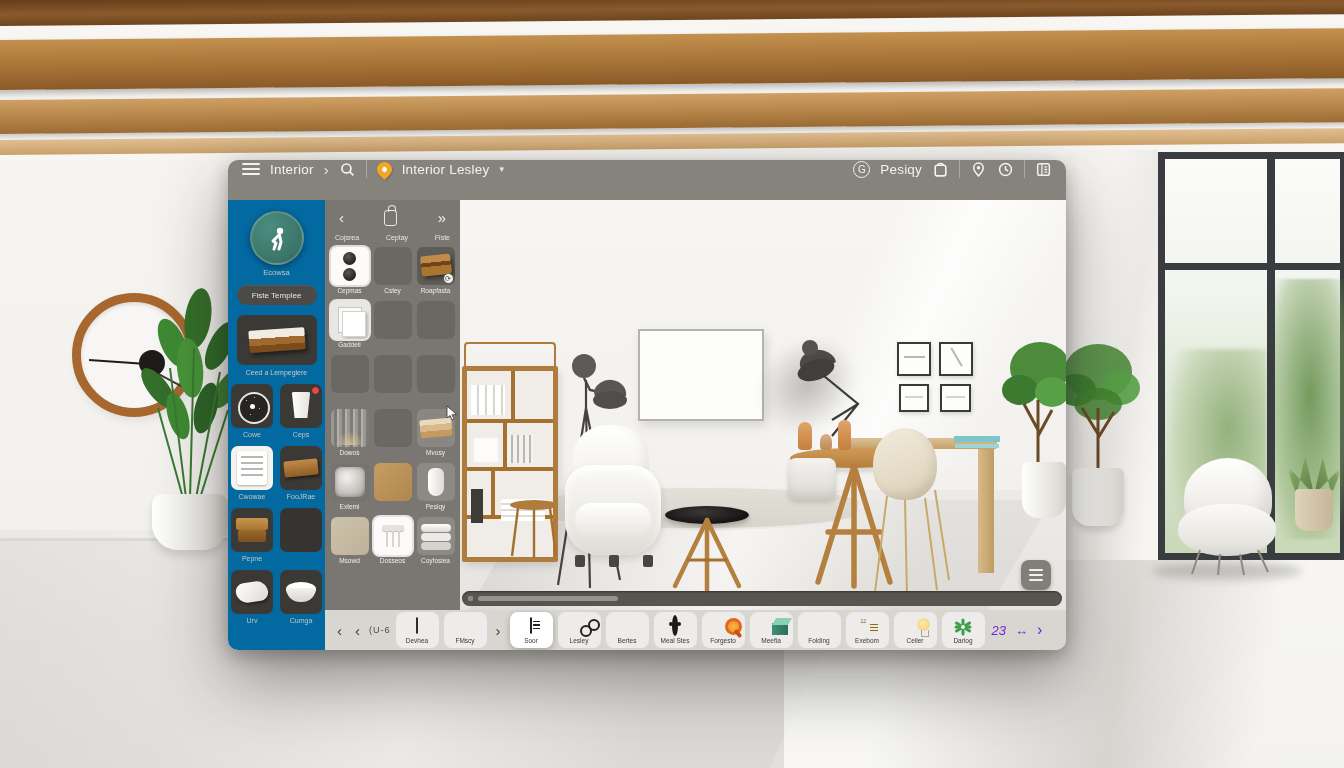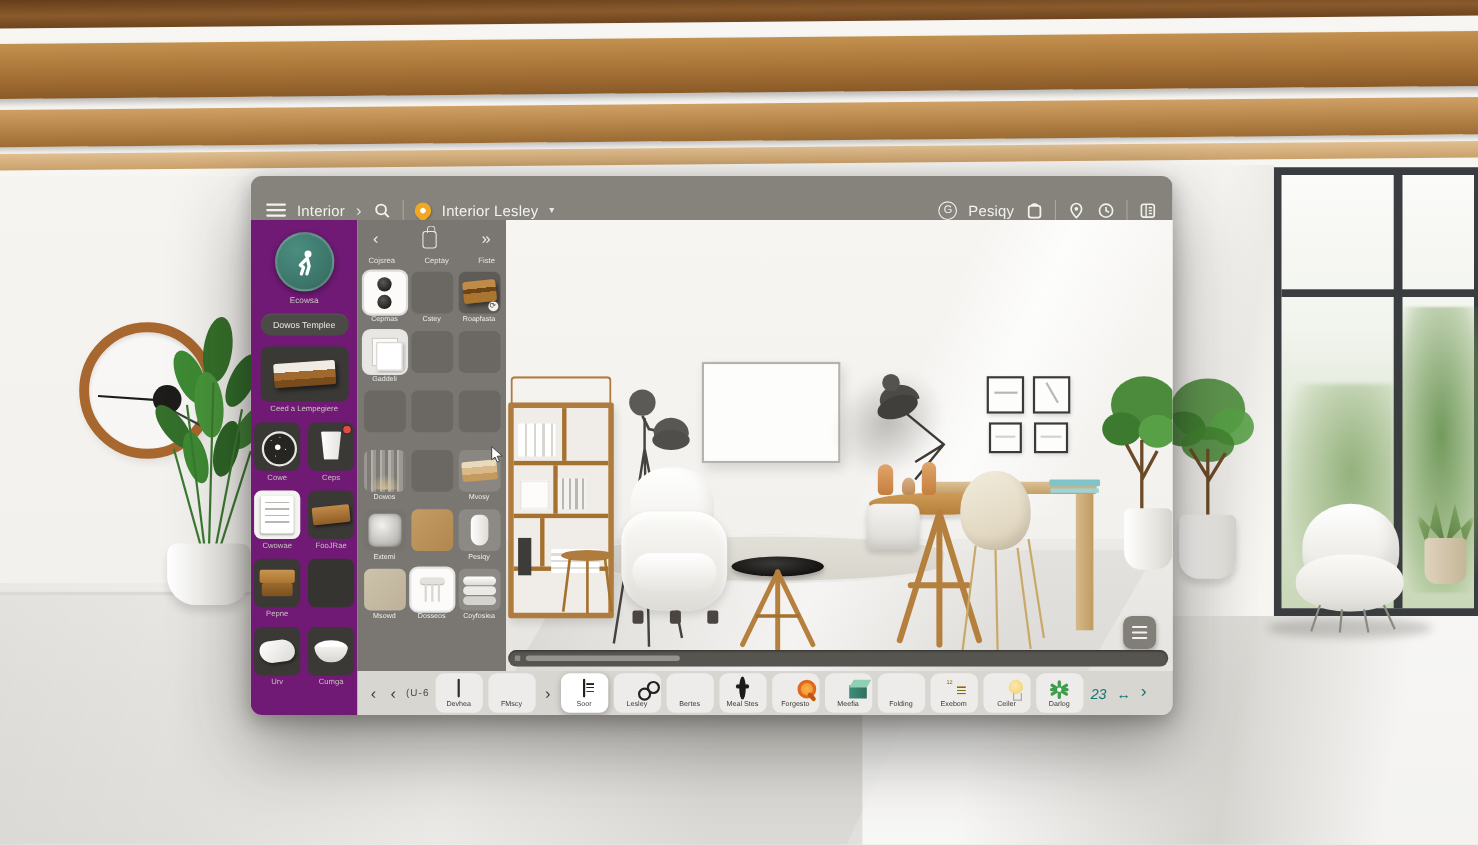--- a/index.html
+++ b/index.html
@@ -58,37 +58,37 @@
   .tree-bg .pot { position:absolute; left:20px; top:130px; width:52px; height:58px; background:linear-gradient(90deg,#ffffff,#e7e5e0 70%,#d6d4ce); border-radius:6px 6px 18px 18px; box-shadow:0 5px 6px rgba(0,0,0,.12); }
 
   
 
   
   .appwin { position:absolute; left:228px; top:160px; width:838px; height:490px; border-radius:10px;
     box-shadow:0 30px 70px rgba(30,28,24,.45), 0 6px 18px rgba(30,28,24,.3); overflow:hidden; }
 
   
   .topbar { position:absolute; left:0; top:0; width:838px; height:40px; background:rgba(130,127,121,.97);
-    display:flex; align-items:flex-end; color:#f3f2ef; }
+    display:flex; align-items:flex-start; color:#f3f2ef; }
   .tb-left { display:flex; align-items:center; gap:10px; padding-left:14px; }
   .tb-right { display:flex; align-items:center; gap:10px; margin-left:auto; padding-right:14px; }
   .burger { width:18px; height:12px; display:flex; flex-direction:column; justify-content:space-between; }
   .burger i { height:2.2px; background:#f3f2ef; border-radius:2px; }
   .tb-text { font-size:13.5px; letter-spacing:.2px; }
   .tb-chev { font-size:15px; color:#e8e7e4; }
   .tb-div { width:1px; height:18px; background:rgba(255,255,255,.3); }
   .pin { width:15px; height:15px; background:#f0a823; border-radius:50% 50% 50% 0; transform:rotate(-45deg); position:relative; box-shadow:0 1px 2px rgba(0,0,0,.25);}
   .pin::after { content:""; position:absolute; left:5px; top:5px; width:5px; height:5px; border-radius:50%; background:#fff; }
   .title-pill { position:absolute; left:50%; top:5px; transform:translateX(-50%); background:rgba(38,37,34,.82);
     border-radius:16px; padding:4px 18px; font-size:16px; font-weight:bold; color:#fdfdfb; letter-spacing:.3px; }
   .acct-g { width:17px; height:17px; border:1.5px solid #f3f2ef; border-radius:50%; font-size:10px; display:flex; align-items:center; justify-content:center; }
   .icon16 { width:17px; height:17px; display:block; }
 
   
-  .sidebar { position:absolute; left:0; top:40px; width:97px; height:512px; background:#701a75; border-bottom-left-radius:10px;
+  .sidebar { position:absolute; left:0; top:40px; width:97px; height:512px; background:#0369a1; border-bottom-left-radius:10px;
     display:flex; flex-direction:column; align-items:center; color:#d9d7d2; }
   .avatar { margin-top:11px; width:54px; height:54px; border-radius:50%; background:radial-gradient(circle at 35% 30%, #4b8d80, #3b7468 70%, #2f5f55); border:2px solid rgba(255,255,255,.18); display:flex; align-items:center; justify-content:center; box-shadow:0 2px 6px rgba(0,0,0,.4); }
   .avatar-label { margin-top:3px; font-size:7.5px; color:#c9c7c2; }
   .tmpl-btn { margin-top:8px; width:80px; height:20px; border-radius:10px; background:#4b4a47; border:none; color:#e8e7e3; font-size:8px; font-family:inherit; box-shadow:inset 0 1px 0 rgba(255,255,255,.08); }
   .feat { margin-top:10px; width:84px; display:flex; flex-direction:column; align-items:center; }
   .feat-thumb { width:80px; height:50px; border-radius:7px; background:#3a3936; position:relative; overflow:hidden; }
   .feat-box { position:absolute; left:12px; top:14px; width:56px; height:22px; background:linear-gradient(180deg,#f0ece4 0 38%, #a06a2e 38% 70%, #7a4c1c 70%); border-radius:2px; transform:rotate(-4deg); box-shadow:2px 3px 4px rgba(0,0,0,.5); }
   .feat-label { margin-top:4px; font-size:7px; color:#cbc9c4; text-align:center; white-space:nowrap; }
   .sgrid { margin-top:8px; display:grid; grid-template-columns:42px 42px; column-gap:7px; row-gap:6px; }
   .scell { display:flex; flex-direction:column; align-items:center; }
@@ -230,21 +230,21 @@
   .i-cube { position:relative; width:19px; height:17px; margin:0 auto; }
   .i-cube::before { content:""; position:absolute; left:1px; top:5px; width:16px; height:12px; background:linear-gradient(90deg,#3f8f7a,#2f6e5e); }
   .i-cube::after { content:""; position:absolute; left:1px; top:0px; width:16px; height:7px; background:#8fd0b4; transform:skewX(-30deg); transform-origin:bottom left; }
   .i-shade { width:18px; height:17px; margin:0 auto; background:#1a1917; clip-path:polygon(32% 0,68% 0,96% 100%,4% 100%); }
   .i-cal { width:17px; height:17px; margin:0 auto; border-radius:3px; background:#f6c229; position:relative; box-shadow:inset 0 3px 0 #e8a714; }
   .i-cal::after { content:""; position:absolute; left:3px; top:6px; width:8px; height:7px; background:repeating-linear-gradient(180deg,#8a6a0e 0 1.2px, transparent 1.2px 3.2px); }
   .i-cal::before { content:"12"; position:absolute; right:1px; top:0px; font-size:5px; color:#7c5d08; }
   .i-lamp { position:relative; width:18px; height:18px; margin:0 auto; }
   .i-lamp::before { content:""; position:absolute; left:2px; top:0; width:13px; height:13px; border-radius:50%; background:radial-gradient(circle at 45% 40%, #fbe7ad, #f3cf6e); }
   .i-lamp::after { content:""; position:absolute; left:6px; top:12px; width:6px; height:6px; border:1.3px solid #a6a49e; border-top:none; }
-  .tb-glyph { font-size:13px; color:#0f766e; padding:0 2px; background:none; border:none; font-family:inherit; }
+  .tb-glyph { font-size:13px; color:#6d28d9; padding:0 2px; background:none; border:none; font-family:inherit; }
 </style>
 </head>
 <body>
 
 <div id="root">
 
   <div class="bg-wall"></div>
   <div class="bg-floor"></div>
   <div class="floor-line"></div>
 
@@ -369,21 +369,21 @@
 
     <div class="sidebar">
       <div class="avatar">
         <svg width="26" height="26" viewBox="0 0 26 26">
           <circle cx="16" cy="6" r="3.2" fill="#fff"></circle>
           <path d="M15 10 L9 16 L12 18 L10 24" stroke="#fff" stroke-width="3" fill="none" stroke-linecap="round" stroke-linejoin="round"></path>
           <path d="M15.5 10.5 L17 17 L15 24" stroke="#fff" stroke-width="3" fill="none" stroke-linecap="round" stroke-linejoin="round"></path>
         </svg>
       </div>
       <div class="avatar-label">Ecowsa</div>
-      <button class="tmpl-btn">Dowos Templee</button>
+      <button class="tmpl-btn">Fiste Templee</button>
 
       <div class="feat">
         <div class="feat-thumb">
           <div class="feat-box"></div>
         </div>
         <div class="feat-label">Ceed a Lempegiere</div>
       </div>
 
       <div class="sgrid">
         <div class="scell">

